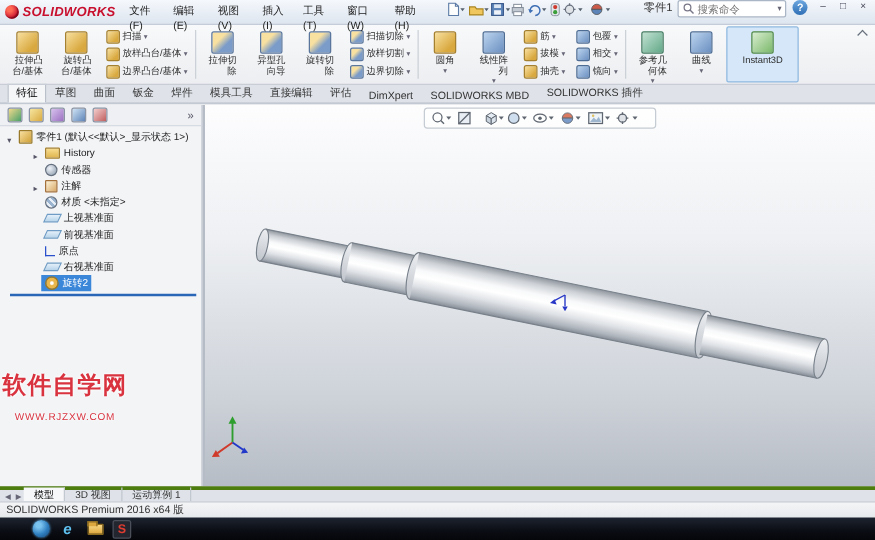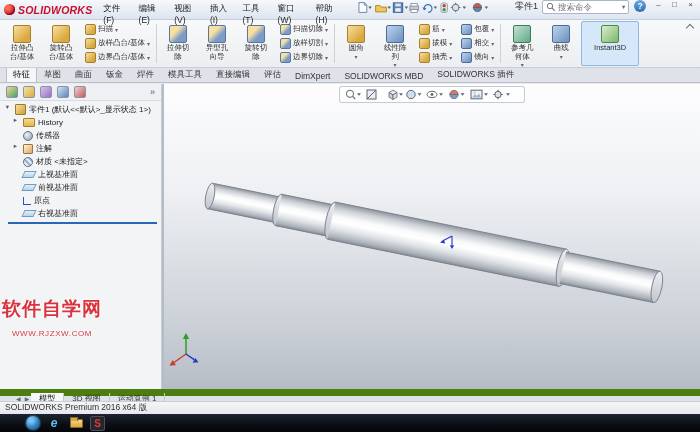--- a/index.html
+++ b/index.html
@@ -22,21 +22,21 @@
   .win-controls{display:flex;gap:5px;margin-left:2px}
   .win-btn{font-size:8px;color:#445;width:11px;text-align:center}
 
   
   .ribbon{position:absolute;top:20px;left:0;width:700px;height:48px;background:linear-gradient(#f8f9fa,#ecetf1,#eceef1);background:linear-gradient(#f8f9fa,#eceef1);border-bottom:1px solid #c9ced6;display:flex;align-items:stretch;padding:1px 3px;gap:1px;z-index:35}
   .rbig{width:38px;display:flex;flex-direction:column;align-items:center;padding-top:3px;border-radius:2px;border:1px solid transparent}
   .rbig.wide{width:58px}
   .rbig.pressed{background:#d5e7f8;border-color:#8fb8e0}
   .ric{flex:none;border-radius:2px}
   .rbig>.ric{width:18px;height:18px;margin-bottom:1px}
-  .rlbl{font-size:7.5px;line-height:8.5px;text-align:center;color:#2d2d2d}
+  .rlbl{font-size:7.5px;line-height:8.5px;text-align:right;color:#2d2d2d}
   .rstack{display:flex;flex-direction:column;justify-content:center;gap:1px;padding:0 2px}
   .rrow{display:flex;align-items:center;gap:2px;height:13px;padding:0 2px;border-radius:2px}
   .rrow .ric{width:11px;height:11px}
   .rrow .rlbl{white-space:nowrap}
   .dd{font-size:6px;color:#667;line-height:6px}
   .rbig .dd{margin-top:1px}
   .rsep{width:1px;background:#ccd1d8;margin:3px 1px}
   .rib-collapse{margin-left:auto;align-self:flex-start;margin-top:4px;margin-right:4px}
   .chev-up{display:block;width:6px;height:6px;border-left:1.5px solid #66707c;border-top:1.5px solid #66707c;transform:rotate(45deg)}
 
@@ -57,22 +57,22 @@
   .left-panel{width:162px;background:#f3f4f6;border-right:1px solid #c6ccd4;display:flex;flex-direction:column;overflow:hidden}
   .panel-tabs{height:17px;display:flex;align-items:center;gap:5px;padding:0 6px;border-bottom:1px solid #d7dce2;background:#eef0f3}
   .mt{width:12px;height:12px;border:1px solid #8a93a3;border-radius:2px}
   .mt-feature-manager-tab{background:linear-gradient(135deg,#f2d98c,#46a06a)}
   .mt-property-manager-tab{background:linear-gradient(135deg,#f6e6a0,#d9a93f)}
   .mt-configuration-manager-tab{background:linear-gradient(135deg,#d8c2ee,#9a6fc0)}
   .mt-dimxpert-manager-tab{background:linear-gradient(135deg,#cfe3f4,#5d84b8)}
   .mt-display-manager-tab{background:linear-gradient(135deg,#f4cfcf,#c05d5d)}
   .panel-expand{margin-left:auto;color:#556;font-size:9px}
   .tree{flex:1;padding-top:2px;font-size:8px;overflow:hidden}
-  .trow{display:flex;align-items:flex-start;height:13px;padding-left:3px;white-space:nowrap}
-  .trow.lvl1{padding-left:11px}
+  .trow{display:flex;align-items:flex-end;height:13px;padding-left:3px;white-space:nowrap}
+  .trow.lvl1{padding-left:24px}
   .arr{width:9px;font-size:6.5px;color:#556;text-align:center;flex:none}
   .tr-body{display:flex;align-items:center;gap:3px;padding:0 3px;height:13px}
   .trow.selected .tr-body{background:#3a86d9;color:#fff}
   .ti{flex:none}
   .t-part{width:11px;height:11px;background:linear-gradient(135deg,#f8e0a0,#cf9f35);border:1px solid #9a7a28;border-radius:1px}
   .t-folder{width:12px;height:9px;background:linear-gradient(#f7dc8e,#e0b54f);border:1px solid #a5802e;border-radius:1px}
   .t-sensor{width:10px;height:10px;background:radial-gradient(circle at 35% 35%,#eef2f8,#8899aa);border:1px solid #667180;border-radius:50%}
   .t-annotation{width:10px;height:10px;background:linear-gradient(135deg,#fdf3d8,#d8a868);border:1px solid #a5713a;border-radius:1px}
   .t-material{width:10px;height:10px;background:repeating-linear-gradient(45deg,#9ab4d0 0 2px,#e8eef5 2px 4px);border:1px solid #667180;border-radius:50%}
   .t-plane{width:12px;height:7px;background:linear-gradient(#e4f0fa,#b8d4ea);border:1px solid #6f9cc4;transform:skewX(-25deg)}
@@ -85,21 +85,21 @@
   .viewport{position:relative;flex:1;background:linear-gradient(#fdfdfe,#eef0f3 35%,#ccd1d8 78%,#b6bcc5)}
   .scene{position:absolute;left:0;top:0}
   .headsup{position:absolute;top:2px;left:50%;transform:translateX(-50%);background:rgba(255,255,255,.55);border:1px solid rgba(160,170,182,.6);border-radius:3px;padding:0 3px;z-index:5}
   .headsup svg{display:block}
 
   .watermark{position:absolute;left:2px;top:215px;z-index:30;color:#d8333f;text-shadow:0 0 2px #fff,0 0 3px #fff;pointer-events:none;line-height:1}
   .wm-title{font-size:19px;font-weight:bold;letter-spacing:1px}
   .wm-url{font-size:8px;letter-spacing:.6px;text-align:center;margin-top:12px}
 
   
-  .doc-tabs{position:absolute;top:389px;left:0;width:700px;height:12px;background:#dfe3e9;border-top:7px solid #4d7c0f;display:flex;align-items:center;padding-left:14px;z-index:36}
+  .doc-tabs{position:absolute;top:389px;left:0;width:700px;height:12px;background:#dfe3e9;border-top:3px solid #4d7c0f;display:flex;align-items:flex-end;padding-left:2px;z-index:36}
   .dt-nav{font-size:6px;color:#667;display:flex;align-items:center;padding:0 2px}
   .dtab{font-size:8px;color:#333;padding:0 8px;display:flex;align-items:center;border-right:1px solid #c2c8d0}
   .dtab.active{background:#f6f7f9;color:#000}
 
   .statusbar{position:absolute;top:401px;left:0;width:700px;height:13px;background:linear-gradient(#f4f5f7,#e6e9ec);border-top:1px solid #c9ced5;display:flex;align-items:center;padding:0 5px;font-size:8.5px;color:#333;z-index:36}
 
   .taskbar{position:absolute;top:414px;left:0;width:700px;height:18px;background:linear-gradient(#1d2430,#0b0d14 60%,#05060a);display:flex;align-items:center;gap:6px;padding-left:26px;z-index:40}
   .tb-item{display:flex;align-items:center;justify-content:center}
   .tb-start-button{width:14px;height:14px;border-radius:50%;background:radial-gradient(circle at 35% 30%,#7cc4f0 15%,#2f7fc0 55%,#16426e);box-shadow:0 0 2px #5fb0ea}
   .tb-internet-explorer-icon{width:16px;height:15px}
@@ -418,20 +418,27 @@
             <span class="tr-body">
               <span class="ti t-origin"></span>
               <span>原点</span>
             </span>
           </div>
           <div class="trow lvl1">
             <span class="arr"></span>
             <span class="tr-body">
               <span class="ti t-plane"></span>
               <span>右视基准面</span>
+            </span>
+          </div>
+          <div class="trow lvl1 selected">
+            <span class="arr"></span>
+            <span class="tr-body">
+              <span class="ti t-revolve"></span>
+              <span>旋转2</span>
             </span>
           </div>
           <div class="rollback-bar"></div>
         </div>
     </div>
     <div class="splitter"></div>
 
     <div class="viewport">
 
       <div class="headsup">

